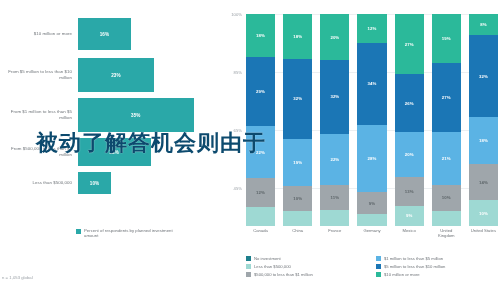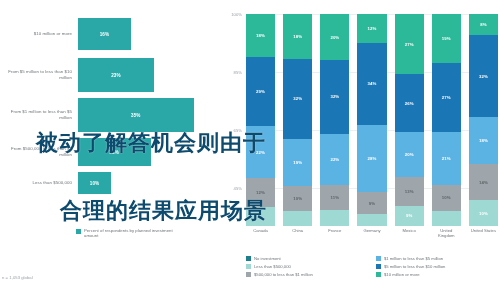--- a/index.html
+++ b/index.html
@@ -302,15 +302,14 @@
           <span class="lg-tx">$500,000 to less than $1 million</span>
         </div>
         <div class="lg-item">
           <span class="lg-sw" style="background: rgb(43, 185, 154);"></span>
           <span class="lg-tx">$10 million or more</span>
         </div>
       </div>
   </div>
 
   <div class="overlay-line" id="overlay-1">被动了解答机会则由于</div>
-  <div class="overlay-line" id="overlay-2">合理的结果应用场景</div>
 
 </div>
 
 </body></html>

